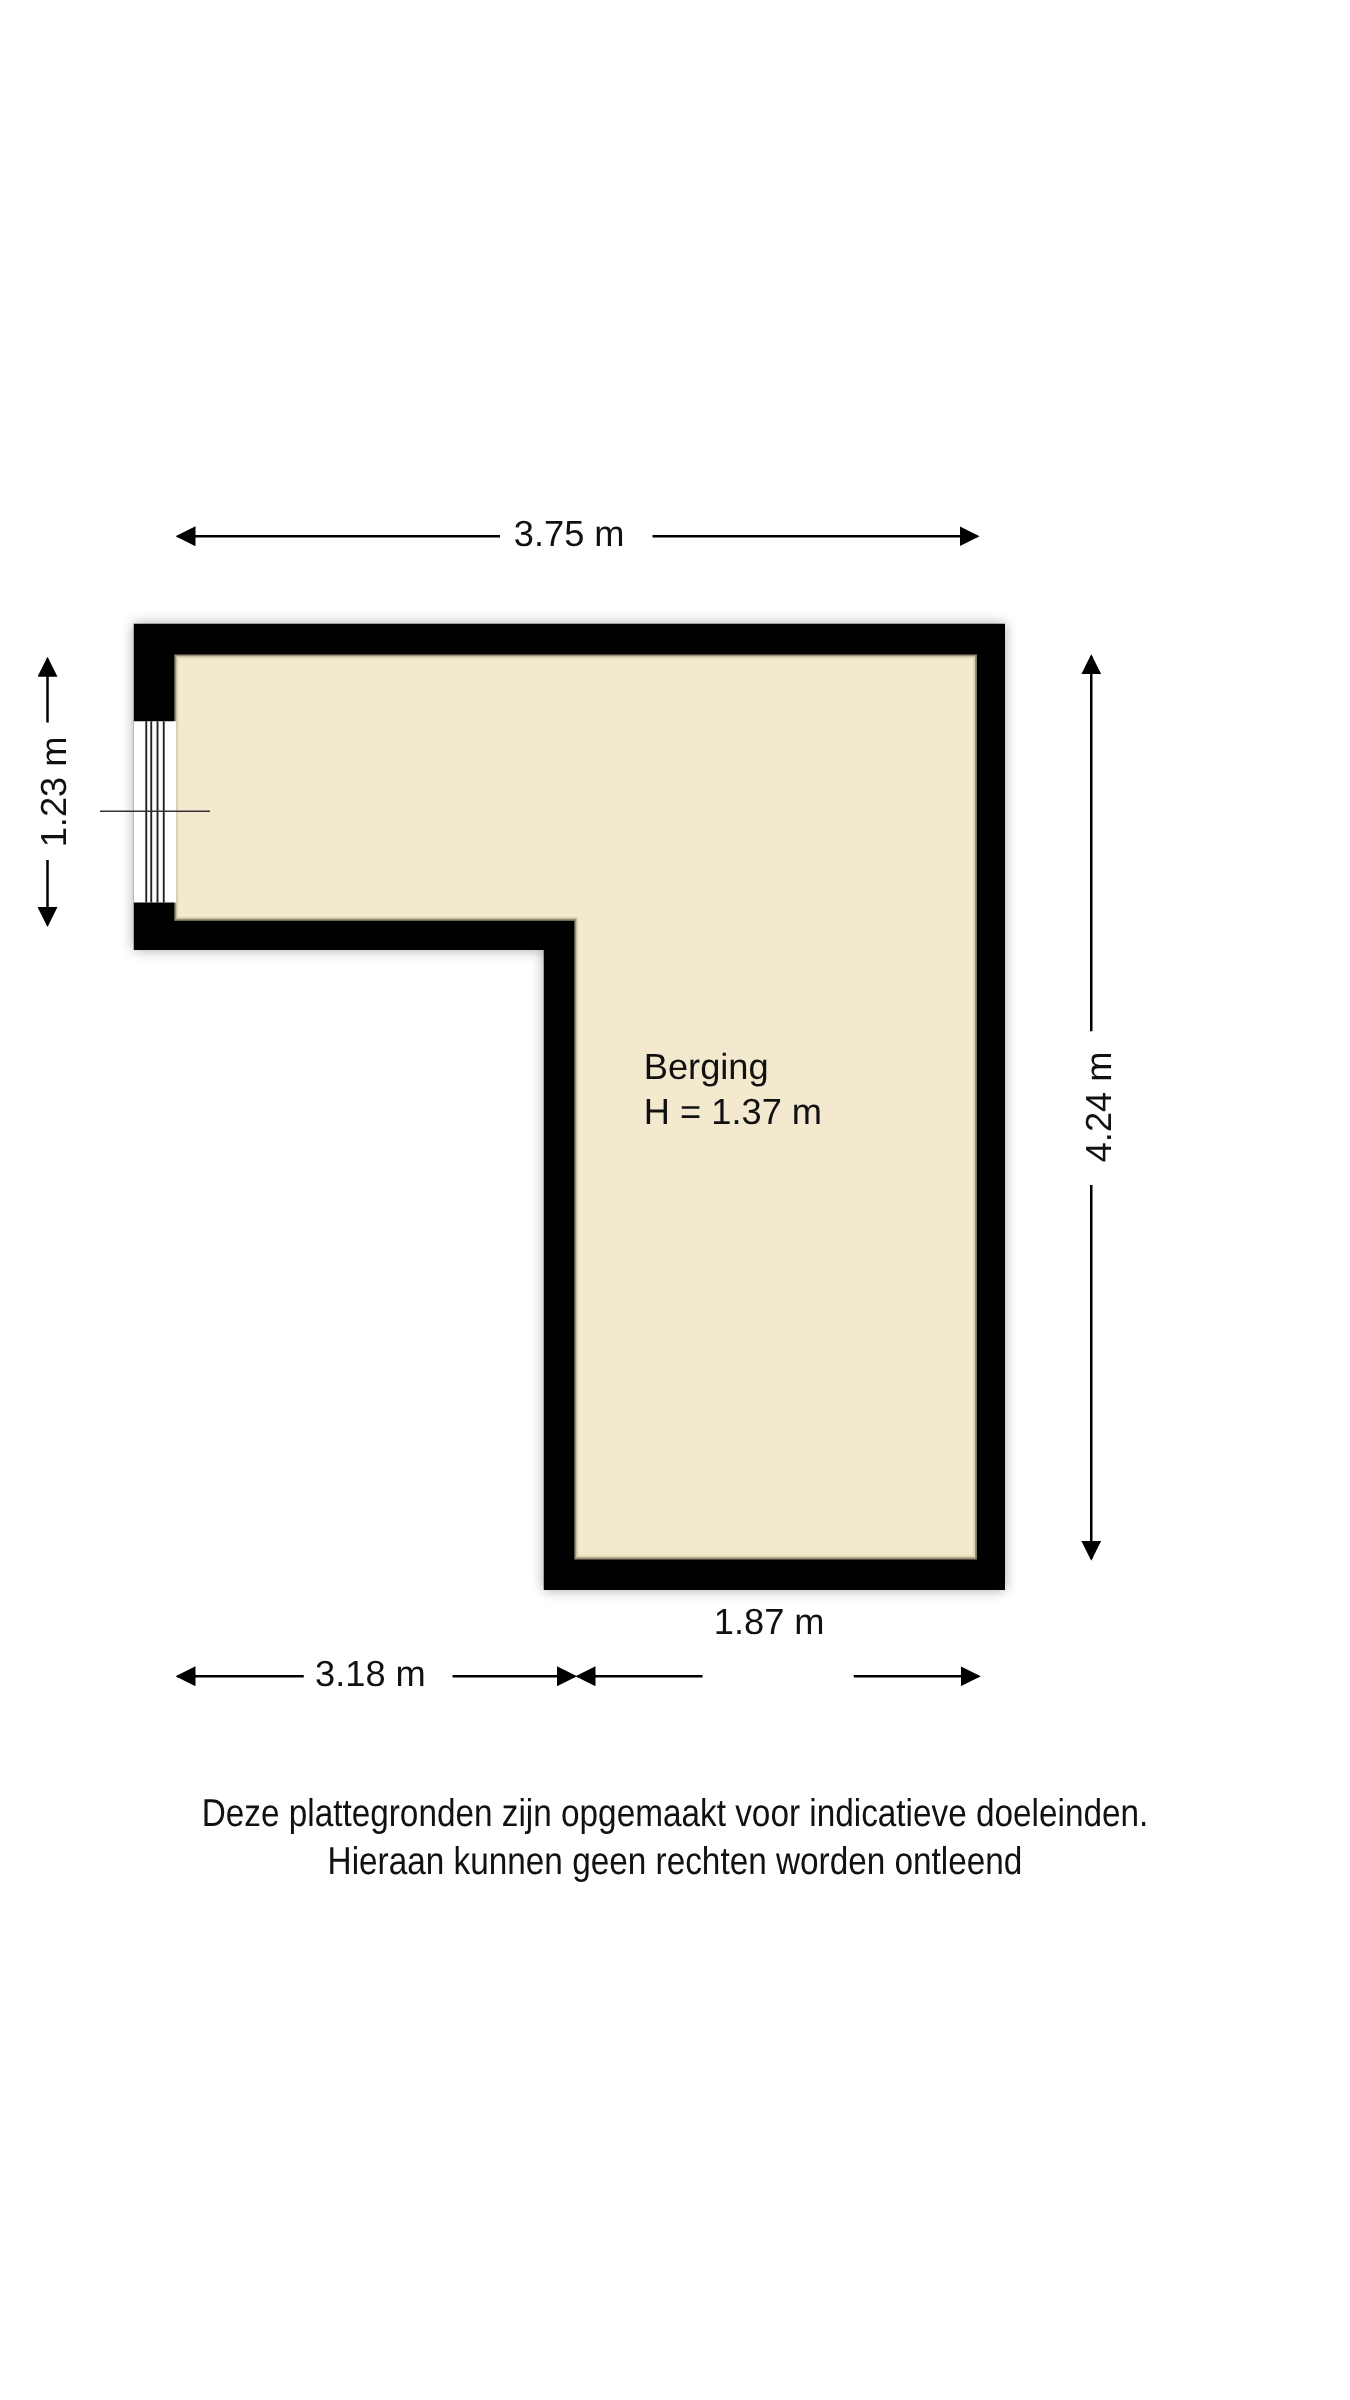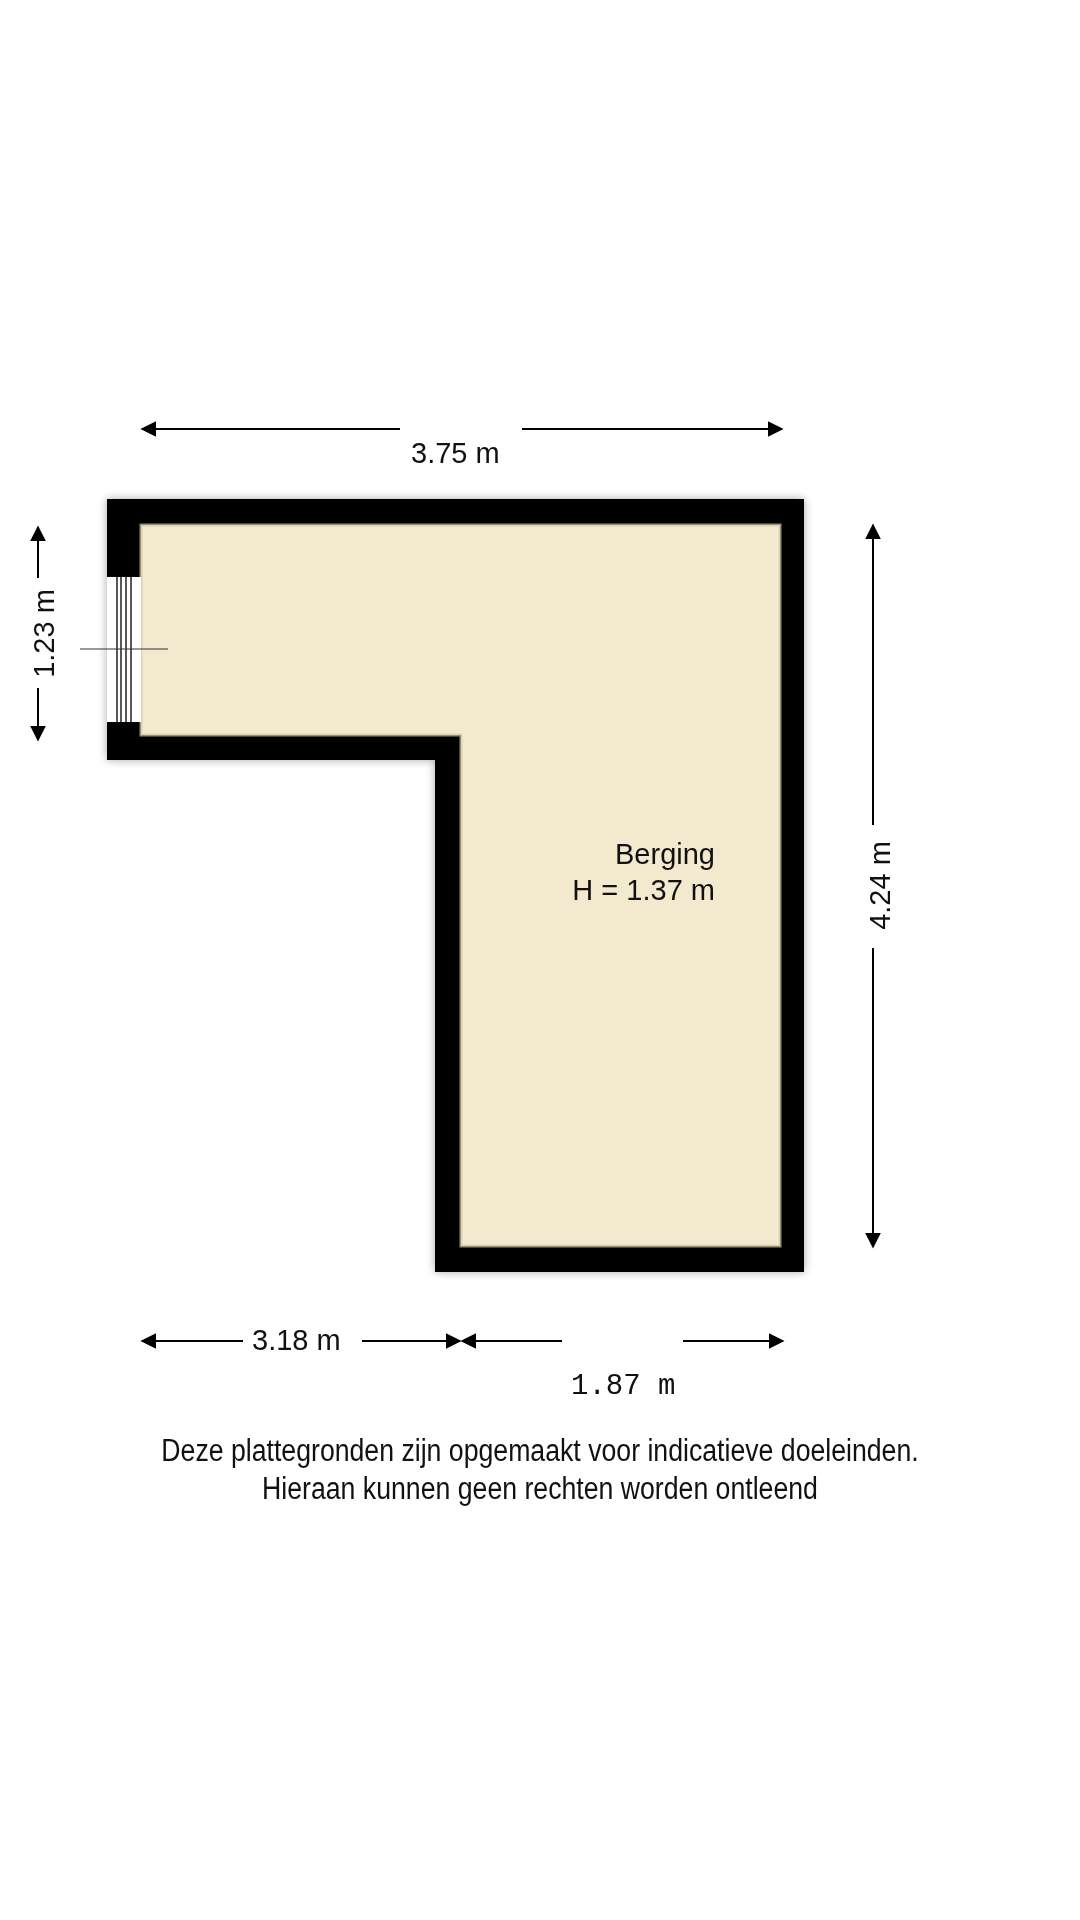--- a/index.html
+++ b/index.html
@@ -1,19 +1,19 @@
 <!DOCTYPE html>
 <html><head>
   <meta charset="utf-8">
   <style>
     html, body { margin: 0; padding: 0; background: #ffffff; }
     body { width: 1080px; height: 1920px; position: relative; overflow: hidden; font-family: "Liberation Sans", sans-serif; color: #111; }
     svg.plan { position: absolute; left: 0; top: 0; }
     .dim-label { position: absolute; font-size: 29px; line-height: 1; white-space: nowrap; background: #fff; padding: 0 6px; transform-origin: center center; }
-    .room-label { position: absolute; text-align: right; font-size: 29px; line-height: 36px; white-space: nowrap; }
+    .room-label { position: absolute; text-align: left; font-size: 29px; line-height: 36px; white-space: nowrap; }
     .disclaimer { position: absolute; left: 0; width: 1080px; text-align: center; font-size: 31px; line-height: 38px; transform: scaleX(0.86); transform-origin: center; }
   </style>
 </head>
 <body>
 
 <svg class="plan" width="1080" height="1920" viewBox="0 0 1080 1920">
   <defs>
     <filter id="shadow" x="-10%" y="-10%" width="120%" height="120%">
       <feGaussianBlur in="SourceAlpha" stdDeviation="5"></feGaussianBlur>
       <feOffset dx="0" dy="0" result="b"></feOffset>
@@ -67,25 +67,25 @@
   <g>
     <line x1="142" y1="1341" x2="243" y2="1341" stroke="#000" stroke-width="2" marker-start="url(#arr)"></line>
     <line x1="362" y1="1341" x2="460" y2="1341" stroke="#000" stroke-width="2" marker-end="url(#arr)"></line>
   </g>
   <g>
     <line x1="462" y1="1341" x2="562" y2="1341" stroke="#000" stroke-width="2" marker-start="url(#arr)"></line>
     <line x1="683" y1="1341" x2="783" y2="1341" stroke="#000" stroke-width="2" marker-end="url(#arr)"></line>
   </g>
 </svg>
 
-<div class="dim-label" style="left:405px; top:414px;margin-top:25px;">3.75 m</div>
+<div class="dim-label" style="left:405px; top:414px;">3.75 m</div>
 <div class="dim-label" style="left:830px; top:871px; transform: rotate(-90deg);">4.24 m</div>
 <div class="dim-label" style="left:-6px; top:619px; transform: rotate(-90deg); background: transparent;">1.23 m</div>
 <div class="dim-label" style="left:246px; top:1326px;">3.18 m</div>
-<div class="dim-label" style="left:565px; top:1372px;font-family:Liberation Mono, monospace;">1.87 m</div>
+<div class="dim-label" style="left:565px; top:1284px;">1.87 m</div>
 
 <div class="room-label" style="left:515px; top:836px; width:200px;">
   <div>Berging</div>
   <div>H = 1.37 m</div>
 </div>
 
 <div class="disclaimer" style="top:1432px;">
   <div>Deze plattegronden zijn opgemaakt voor indicatieve doeleinden.</div>
   <div>Hieraan kunnen geen rechten worden ontleend</div>
 </div>

